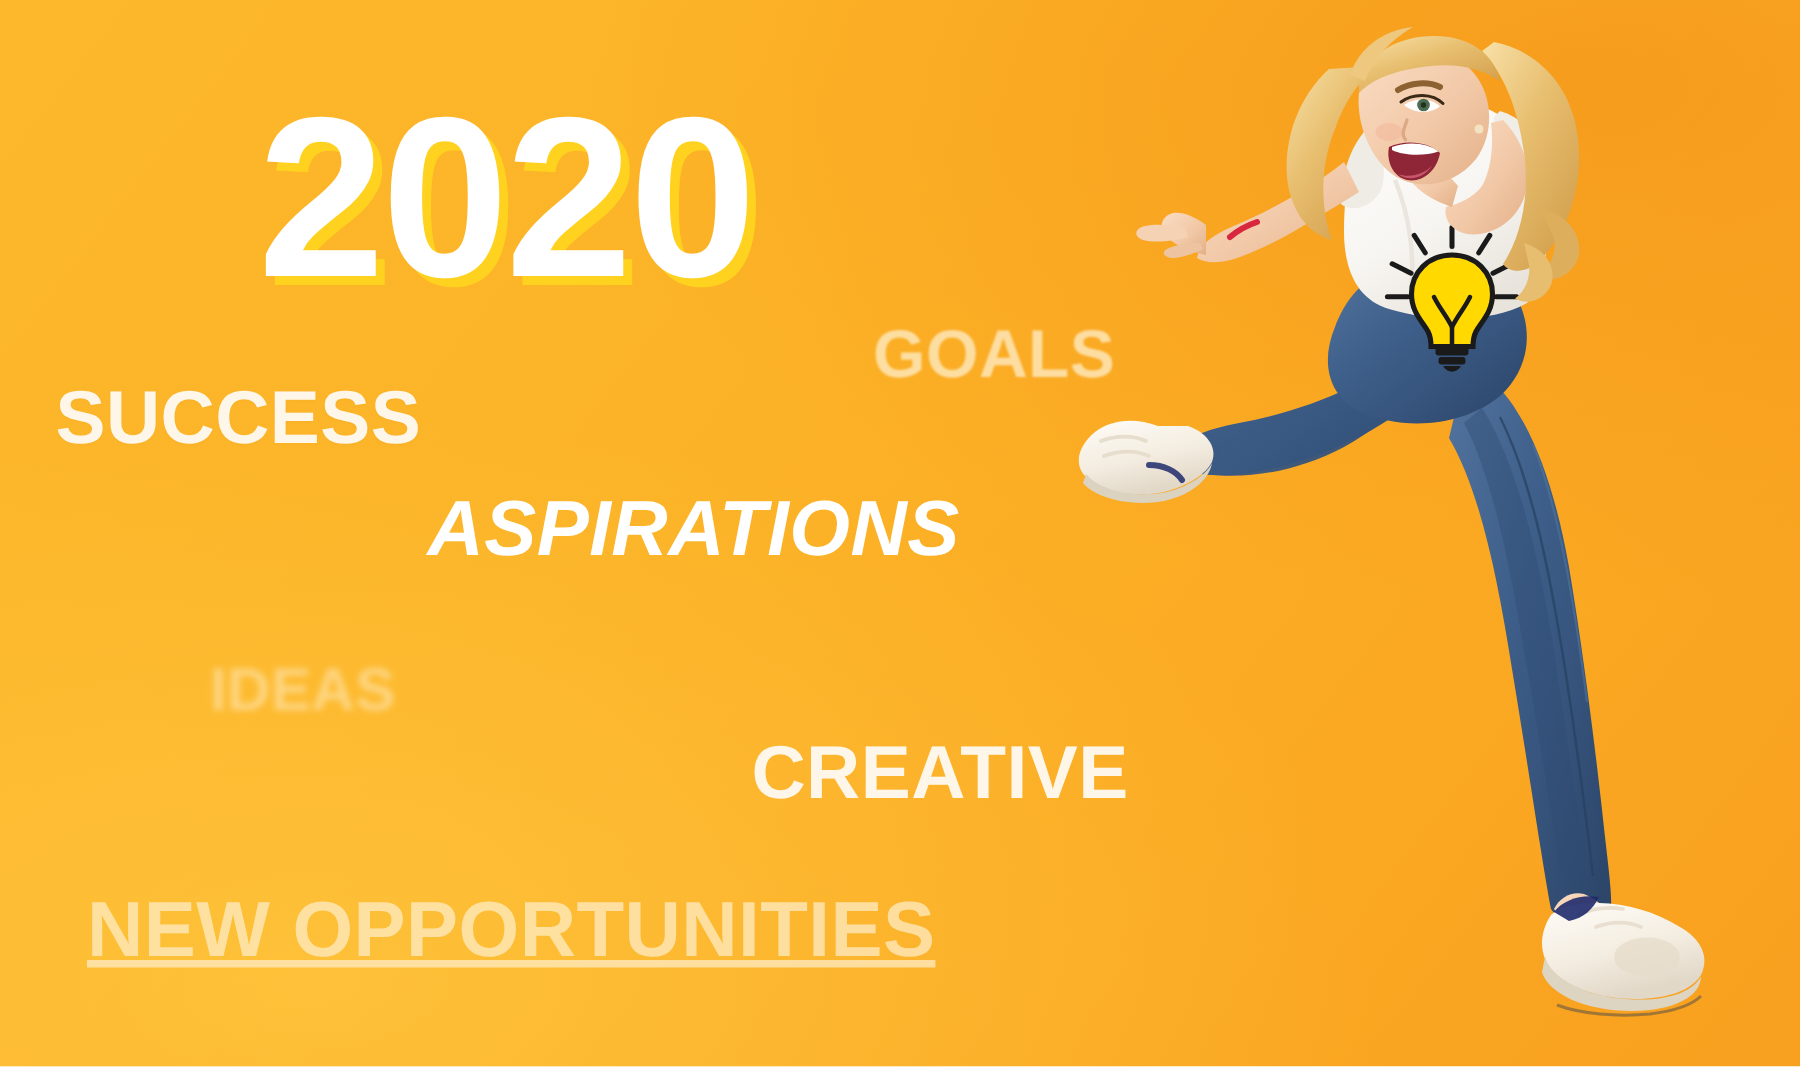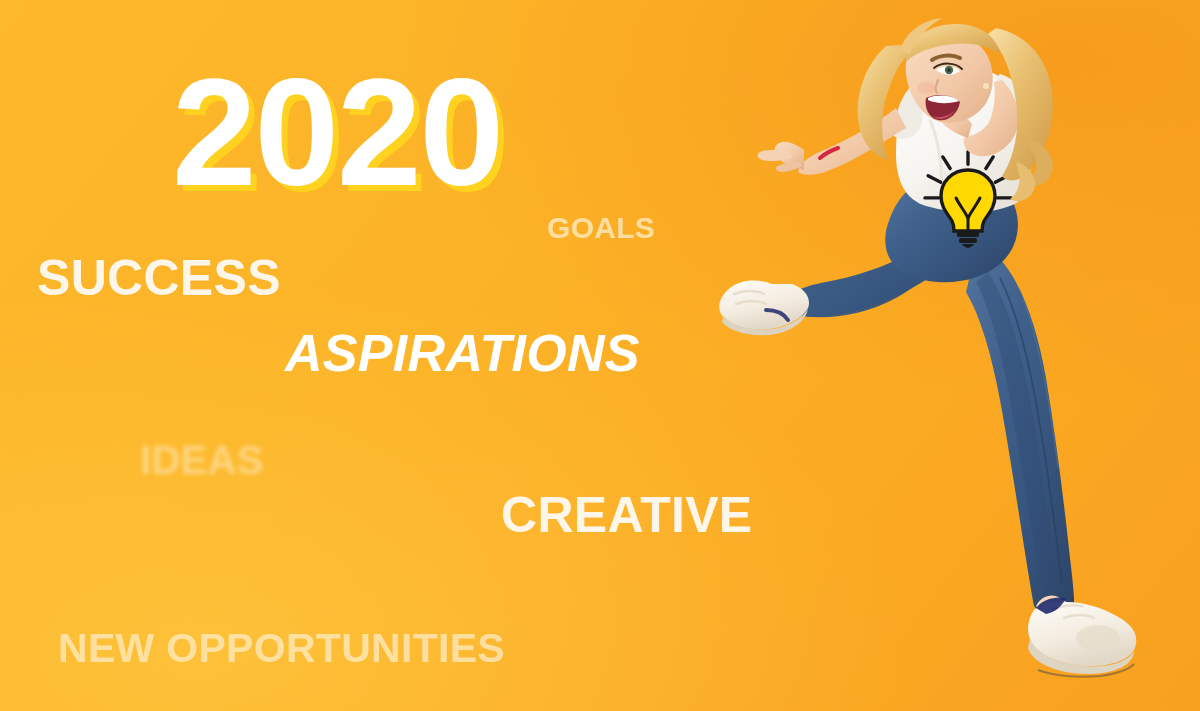--- a/index.html
+++ b/index.html
@@ -41,25 +41,25 @@
     font-size: 152px;
     line-height: 1;
     letter-spacing: -2px;
     color: #ffffff;
     text-shadow: 6px 6px 0 #ffd21f;
     white-space: nowrap;
     user-select: none;
   }
 
   #w-success      { left: 37px;  top: 253px; font-size: 50px;  color: #fffaf0; opacity: .97; text-shadow: 0 1px 2px rgba(200,120,0,.08); }
-  #w-goals        { left: 547px; top: 213px; font-size: 30px;  color: #fff3d6; opacity: .70; filter: blur(0.7px); }
+  #w-goals        { left: 582px; top: 213px; font-size: 45px;  color: #fff3d6; opacity: .70; filter: blur(0.7px); }
   #w-aspirations  { left: 285px; top: 327px; font-size: 52px;  color: #ffffff; opacity: 1; font-style: italic;   }
   #w-ideas        { left: 140px; top: 440px; font-size: 40px;  color: #fff4dc; opacity: .47; filter: blur(2.3px); }
   #w-creative     { left: 501px; top: 490px; font-size: 50px;  color: #fffaf1; opacity: .96; }
-  #w-newopps      { left: 58px;  top: 628px; font-size: 41px;  color: #ffeec9; opacity: .72; filter: blur(0.5px); }
+  #w-newopps      { left: 58px;  top: 594px; font-size: 52px;  color: #ffeec9; opacity: .72; filter: blur(0.5px); text-decoration: underline; }
 
   
   #woman {
     position: absolute;
     left: 700px;
     top: 10px;
     width: 480px;
     height: 690px;
     pointer-events: none;
   }

